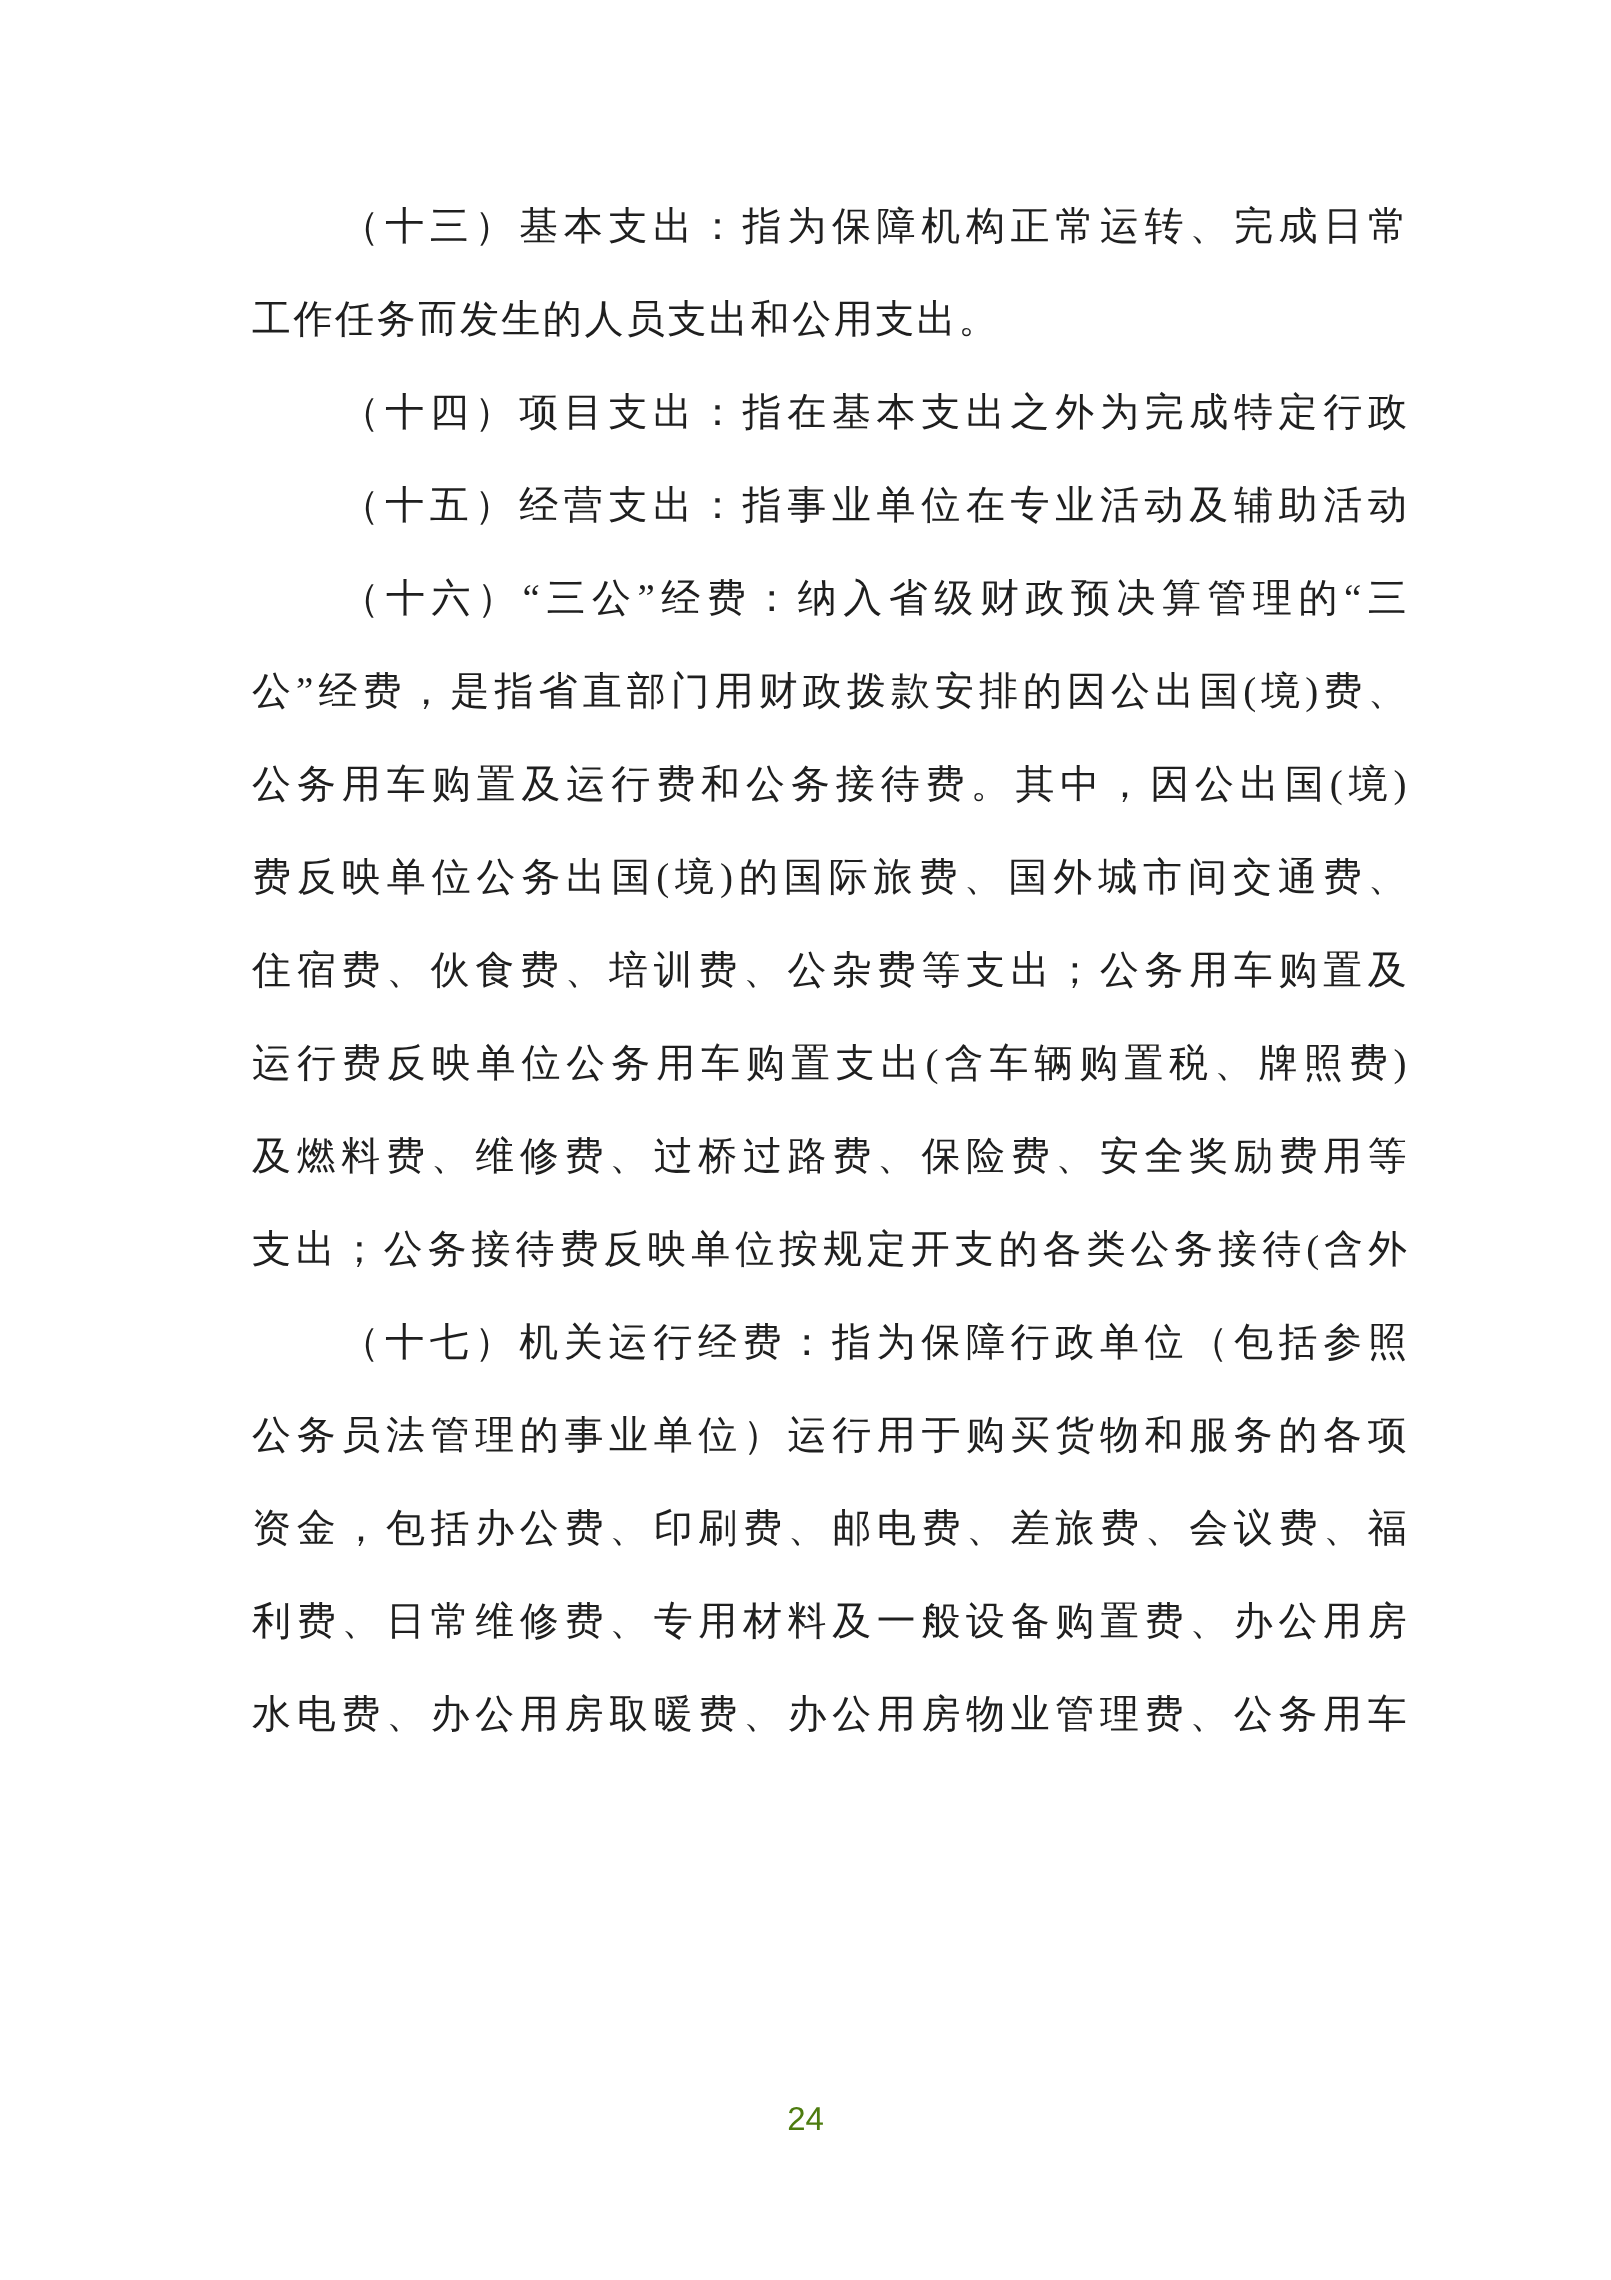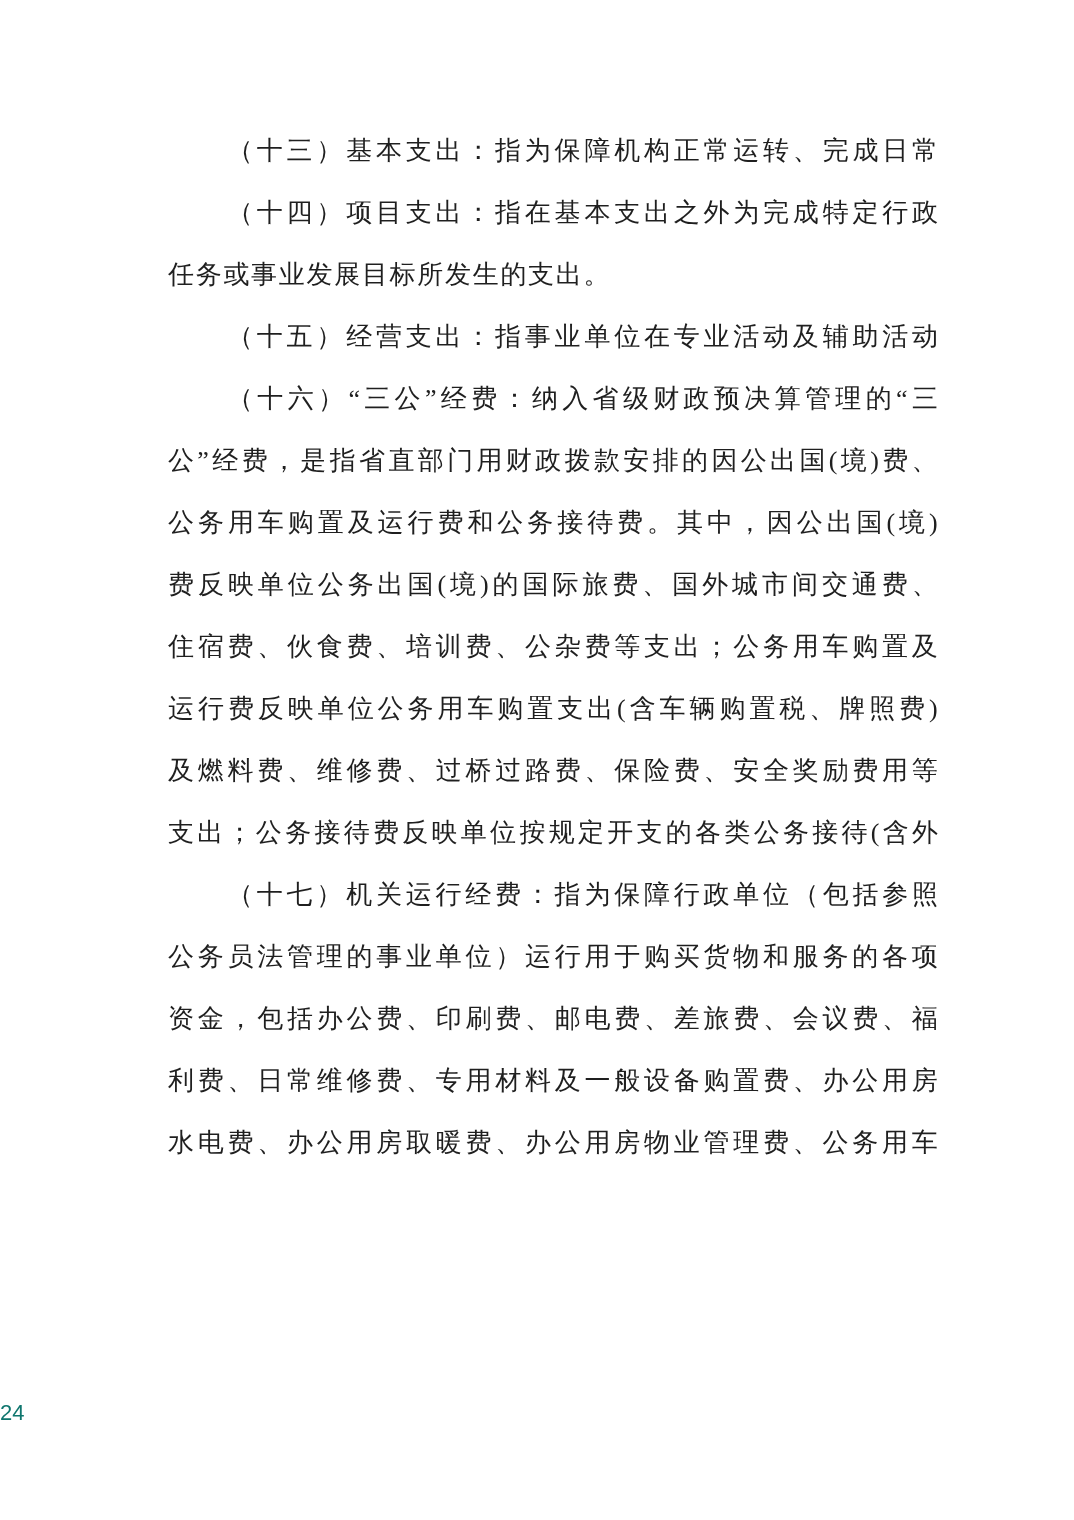--- a/index.html
+++ b/index.html
@@ -50,24 +50,24 @@
   .line.indent {
     padding-left: 59px;
   }
   .page-number {
     position: absolute;
     top: 1398px;
     left: 0;
     width: 100%;
     height: 30px;
     line-height: 30px;
-    text-align: left;
+    text-align: center;
     font-family: "Liberation Sans", "DejaVu Sans", sans-serif;
     font-size: 22px;
-    color: #0f766e;
+    color: #4d7c0f;
   }
 </style>
 </head>
 <body>
 
 <div class="page">
   <div class="doc">
       <div class="paragraph">
         <div class="line justify indent">
           <span>（</span>
@@ -88,20 +88,21 @@
           <span>正</span>
           <span>常</span>
           <span>运</span>
           <span>转</span>
           <span>、</span>
           <span>完</span>
           <span>成</span>
           <span>日</span>
           <span>常</span>
         </div>
+        <div class="line flush">工作任务而发生的人员支出和公用支出。</div>
       </div>
       <div class="paragraph">
         <div class="line justify indent">
           <span>（</span>
           <span>十</span>
           <span>四</span>
           <span>）</span>
           <span>项</span>
           <span>目</span>
           <span>支</span>
@@ -116,21 +117,20 @@
           <span>之</span>
           <span>外</span>
           <span>为</span>
           <span>完</span>
           <span>成</span>
           <span>特</span>
           <span>定</span>
           <span>行</span>
           <span>政</span>
         </div>
-        <div class="line flush">任务或事业发展目标所发生的支出。</div>
       </div>
       <div class="paragraph">
         <div class="line justify indent">
           <span>（</span>
           <span>十</span>
           <span>五</span>
           <span>）</span>
           <span>经</span>
           <span>营</span>
           <span>支</span>

